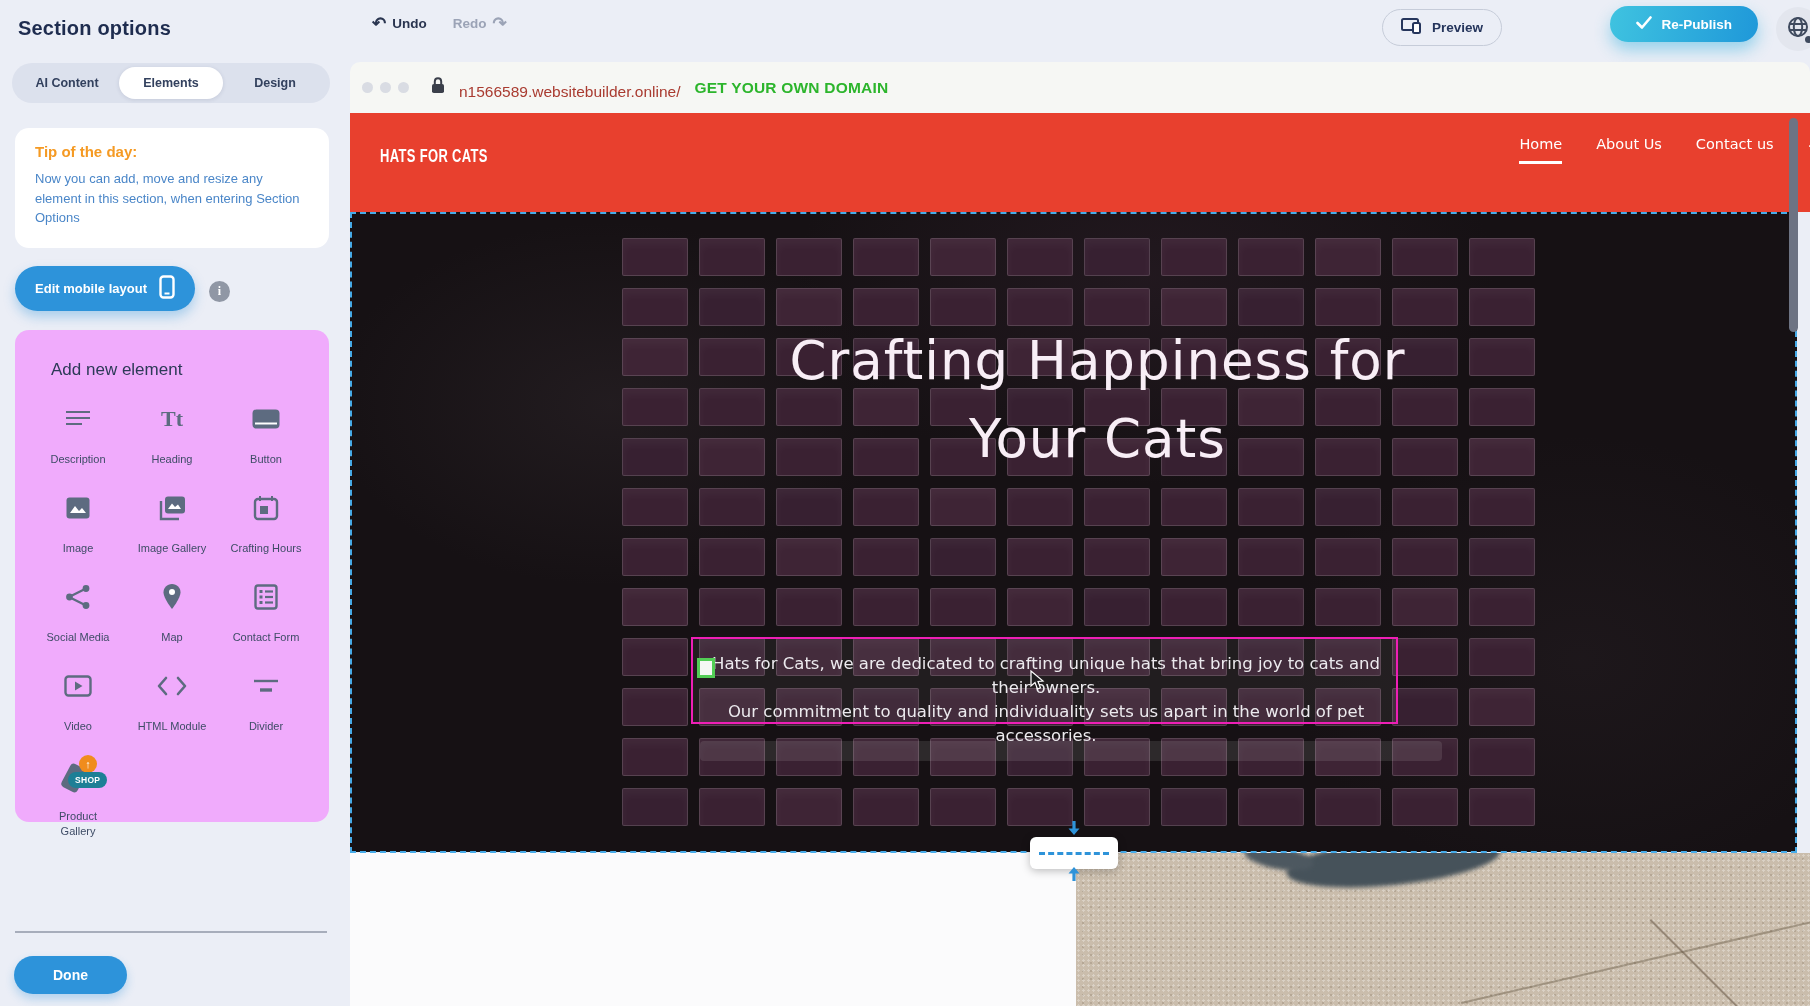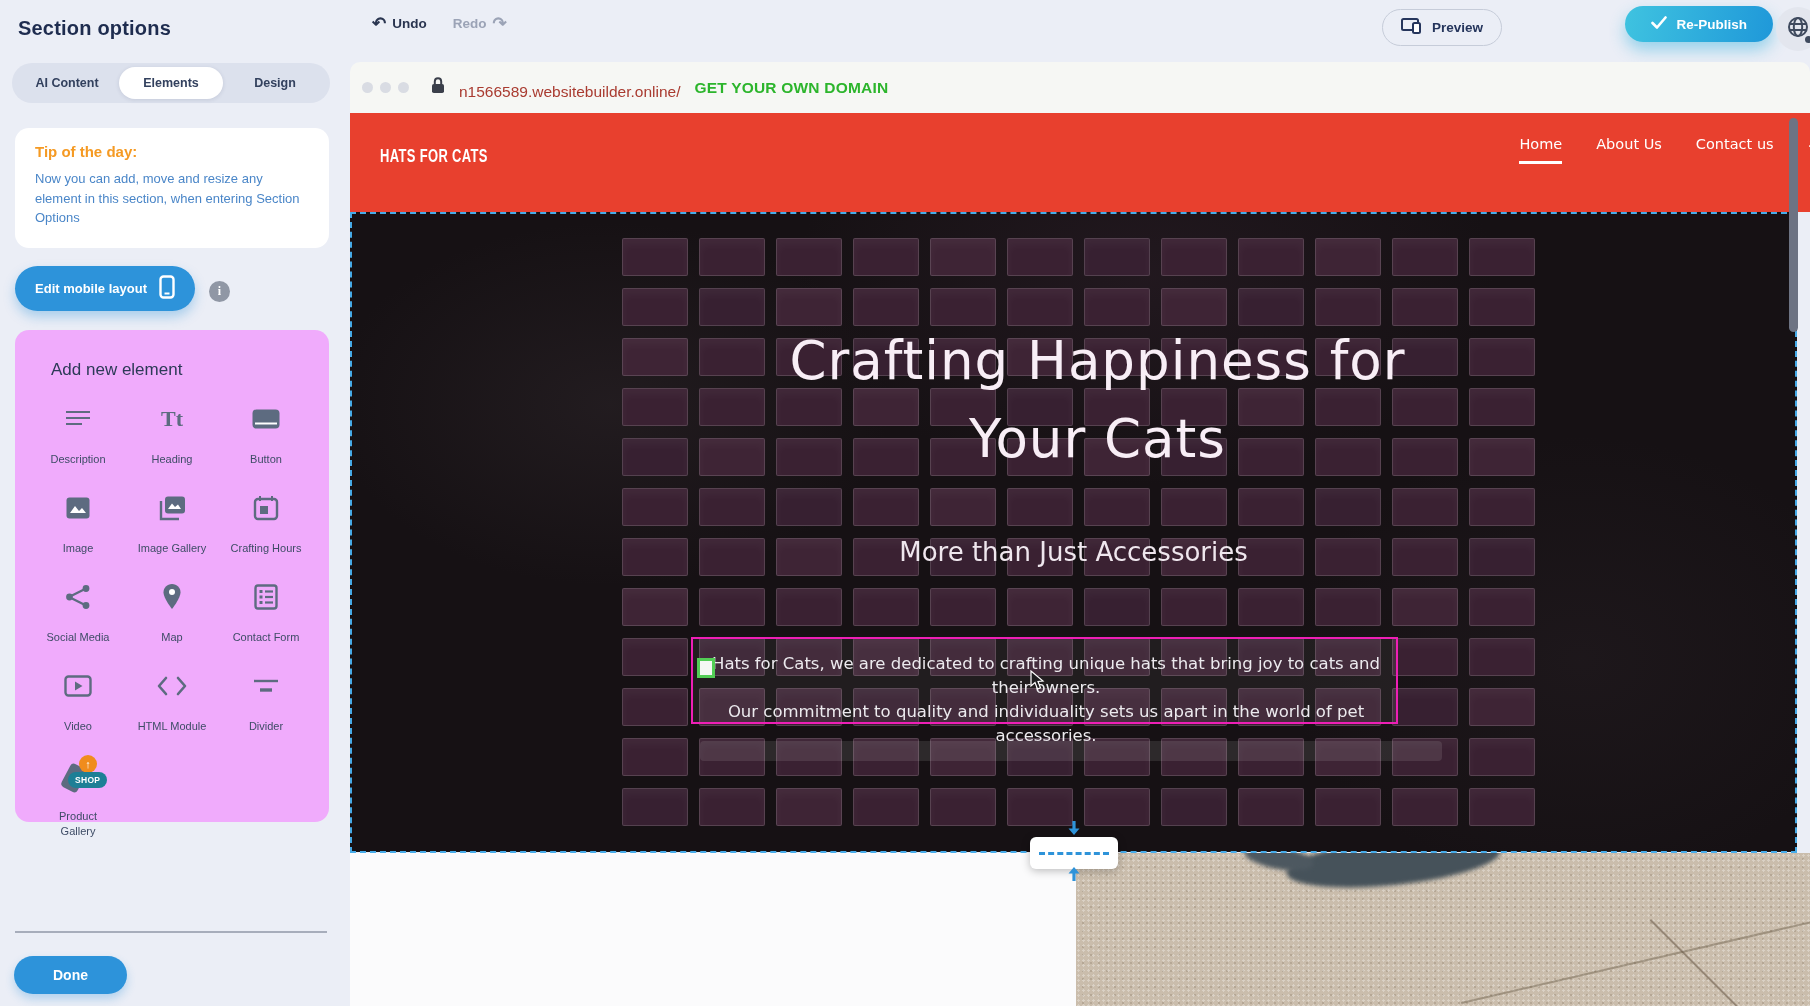--- a/index.html
+++ b/index.html
@@ -21,21 +21,21 @@
   .hist-redo { color:#9ba3b6; }
   .hist-icon { font-size:17px; line-height:1; }
   .btn-preview {
     position:absolute; right:308px; top:9px;
     display:flex; align-items:center; gap:9px;
     border:1px solid #c6ccd9; border-radius:19px;
     padding:8px 18px; background:transparent;
     font-size:13.5px; font-weight:bold; color:#25355c; cursor:pointer;
   }
   .btn-republish {
-    position:absolute; right:37px; top:6px;
+    position:absolute; right:52px; top:6px;
     display:flex; align-items:center; gap:9px;
     border:none; border-radius:21px; padding:10px 26px;
     background:linear-gradient(100deg,#3fc3e0,#1f98d9);
     box-shadow:0 8px 16px rgba(47,176,222,.45);
     font-size:13.5px; font-weight:bold; color:#fff; cursor:pointer;text-align:center;
   }
   .globe-btn {
     position:absolute; right:-10px; top:7px; width:44px; height:44px; border-radius:50%;
     background:#e3e6ee; display:flex; align-items:center; justify-content:center; cursor:pointer;
   }
@@ -543,21 +543,20 @@
       <div class="tile"></div>
       <div class="tile"></div>
       <div class="tile"></div>
       <div class="tile"></div>
       <div class="tile"></div>
       <div class="tile"></div>
       <div class="tile"></div>
     </div>
   <div class="hero-heading hh1">Crafting Happiness for</div>
   <div class="hero-heading hh2">Your Cats</div>
-  <div class="hero-sub">More than Just Accessories</div>
 
   <div class="hover-strip"></div>
   <div class="text-select-box"></div>
   <div class="select-handle"></div>
   <div class="hero-body">
     <div>Hats for Cats, we are dedicated to crafting unique hats that bring joy to cats and their owners.</div>
     <div>Our commitment to quality and individuality sets us apart in the world of pet accessories.</div>
   </div>
 
   <span class="mouse-cursor">

